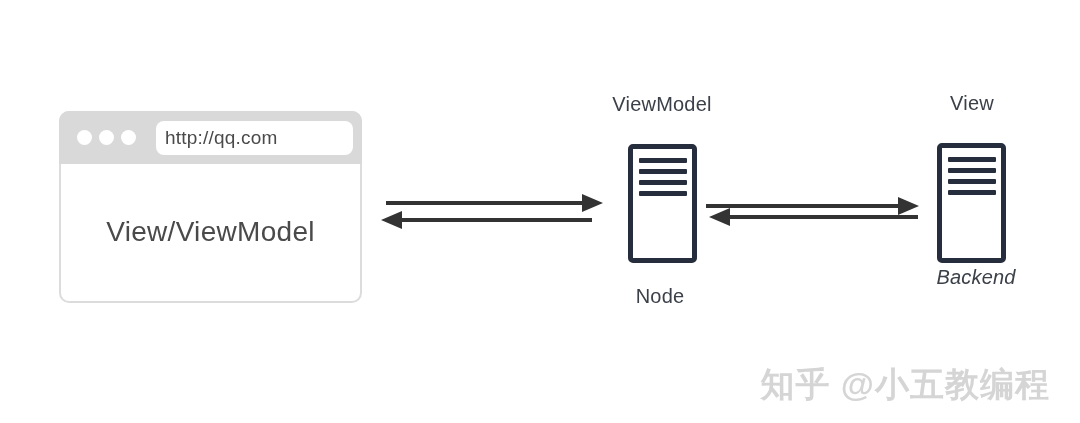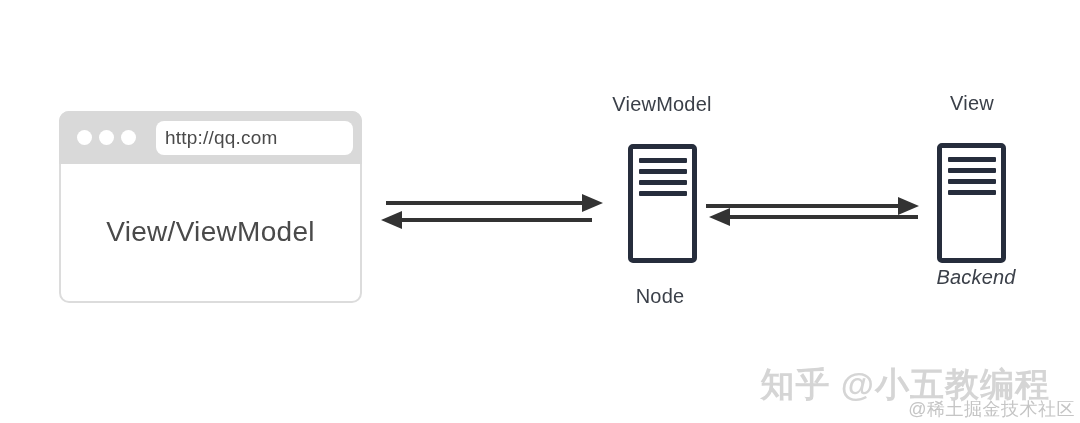--- a/index.html
+++ b/index.html
@@ -130,15 +130,14 @@
   <div class="lbl model">View</div>
   <div class="server backend">
     <div class="server-bar"></div>
     <div class="server-bar"></div>
     <div class="server-bar"></div>
     <div class="server-bar"></div>
   </div>
   <div class="lbl backend-lbl">Backend</div>
 
   <div class="wm1">知乎 @小五教编程</div>
-  <div class="wm2">@稀土掘金技术社区</div>
 
 </div>
 
 </body></html>

